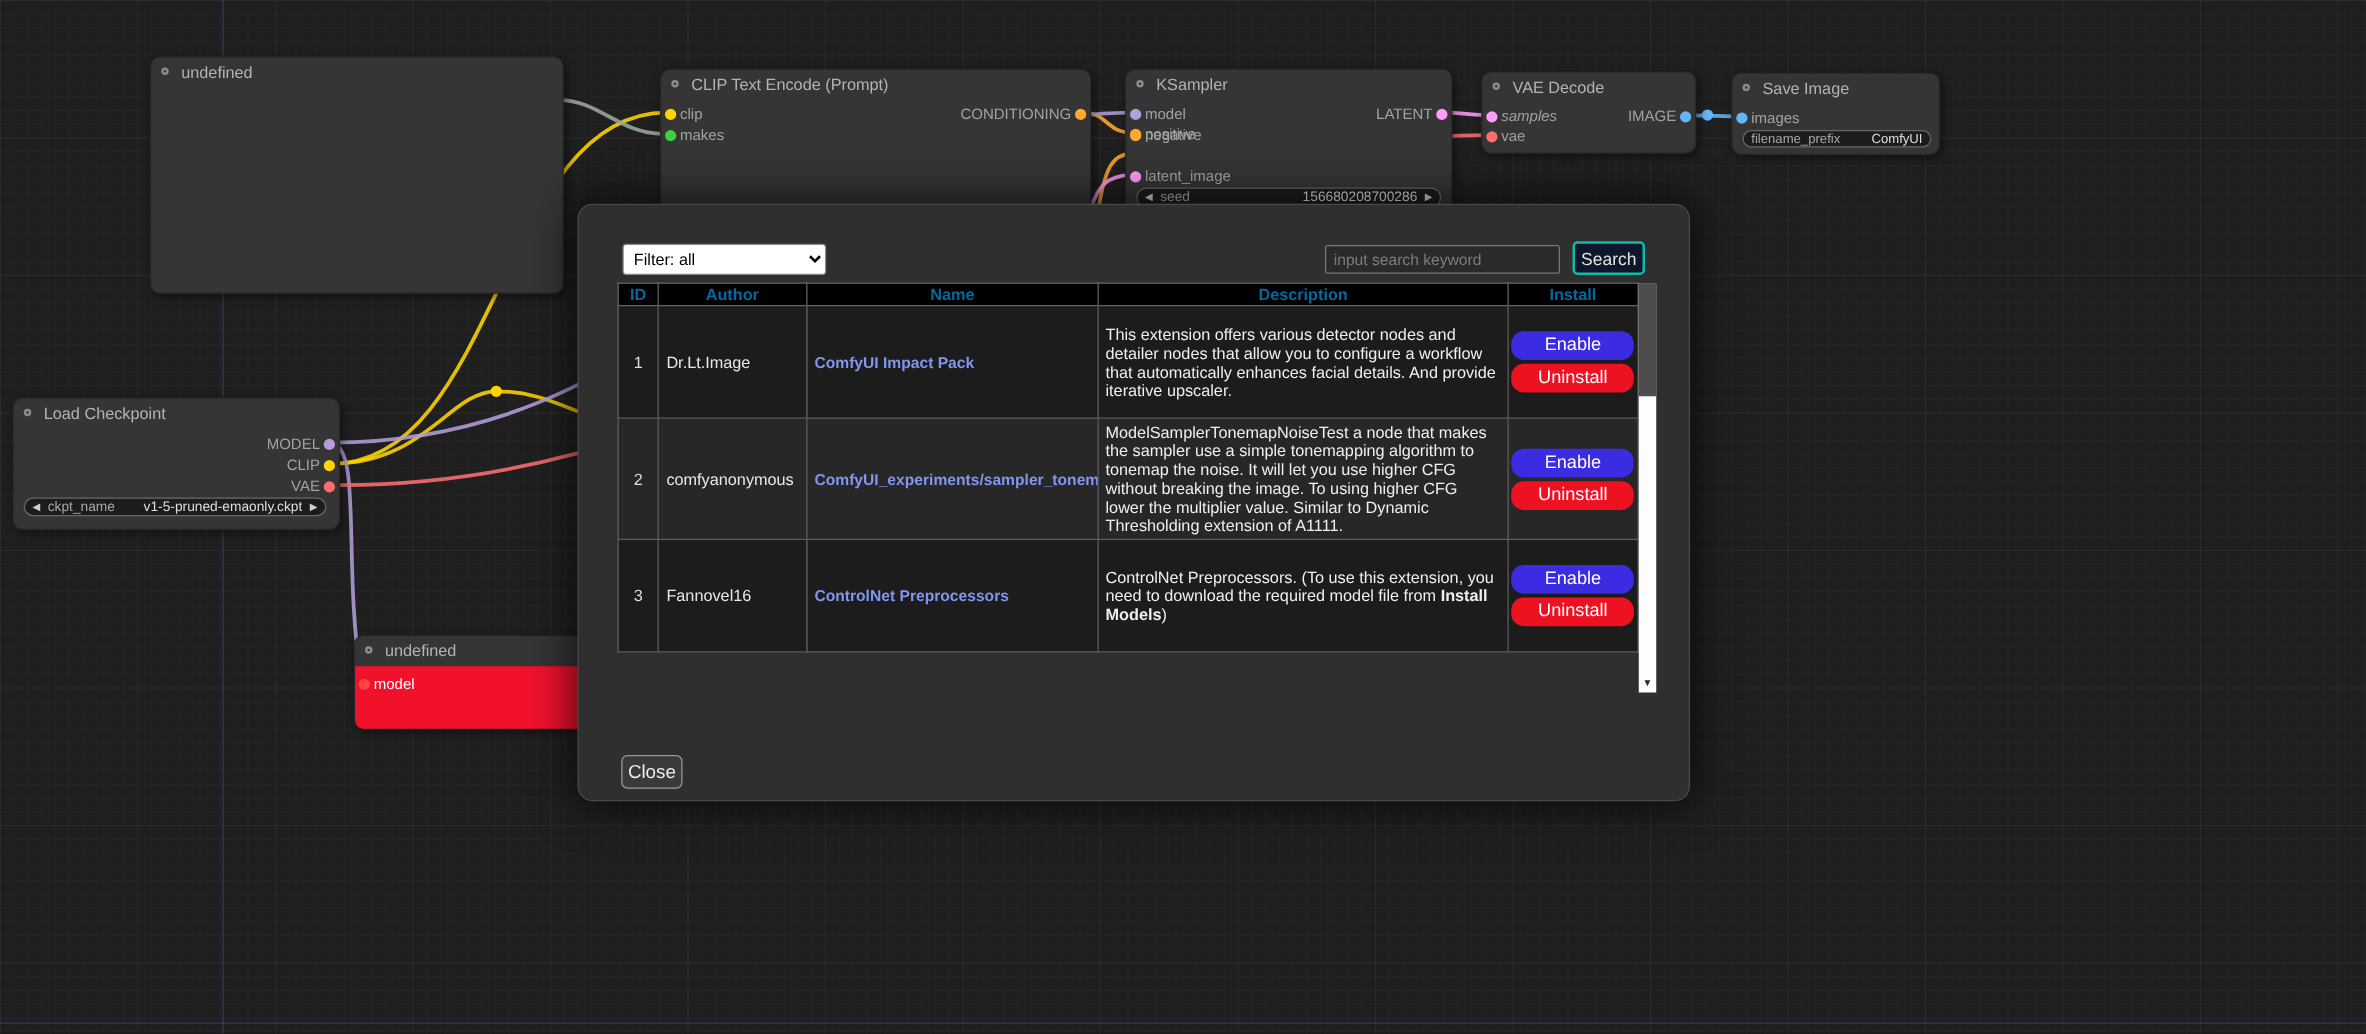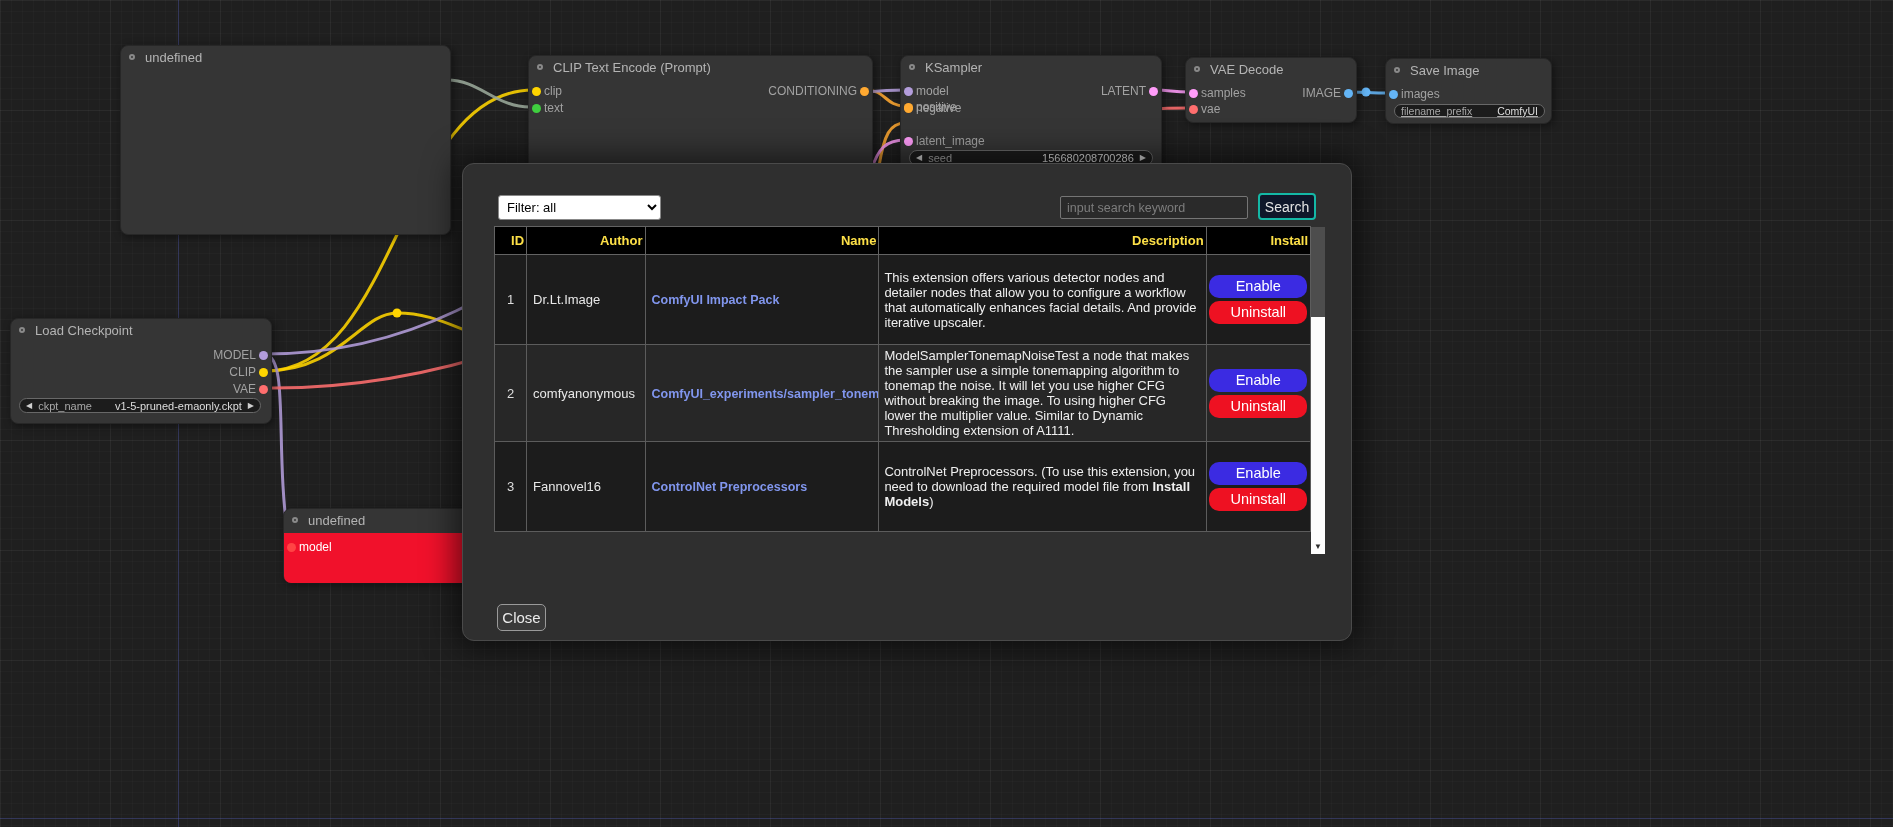--- a/index.html
+++ b/index.html
@@ -78,22 +78,22 @@
   #search-button {
     position:absolute; left:795px; top:29px; width:58px; height:27px;
     background:#0f172a; border:2px solid #14b8a6; border-radius:4px;
     color:#e3e3e3; font-size:14px; font-family:"Liberation Sans",sans-serif; cursor:pointer;
   }
   #ext-table {
     position:absolute; left:31px; top:62px; width:817px;
     border-collapse:collapse; table-layout:fixed; border:1px solid #7a7a7a;
   }
   #ext-table th {
-    background:#000; color:#fde047; font-weight:bold; font-size:13px;
-    border:1px solid #636363; height:28px; padding:0 2px; text-align:right;
+    background:#000; color:#0369a1; font-weight:bold; font-size:13px;
+    border:1px solid #636363; height:18px; padding:0 2px; text-align:center;
   }
   #ext-table td { border:1px solid #5c5c5c; font-size:13px; vertical-align:middle; }
   #ext-table tbody tr { background:#1c1c1c; }
   #ext-table tbody tr:nth-child(2) { background:#272727; }
   .c-id   { text-align:center; color:#ddd; }
   .c-author { padding:0 6px; color:#e8e8e8; }
   .c-name { padding:0 6px; overflow:hidden; }
   .c-name a { color:var(--link); font-weight:bold; font-size:12.5px; text-decoration:none; white-space:nowrap; }
   .c-desc { padding:3px 5px; font-size:12.5px; line-height:15px; color:#efefef; }
   .c-install { text-align:center; padding:17px 0; }
@@ -151,21 +151,21 @@
     <div class="node-header">
       <span class="collapse-dot"></span>
       <span>CLIP Text Encode (Prompt)</span>
     </div>
     <div class="slot in" style="position:absolute; left:0; right:0; top:27px;">
       <span class="port p-clip"></span>
       <span class="slot-label">clip</span>
     </div>
     <div class="slot in" style="position:absolute; left:0; right:0; top:44px;">
       <span class="port p-string"></span>
-      <span class="slot-label">text</span>
+      <span class="slot-label">makes</span>
     </div>
     <div class="slot out" style="position:absolute; left:0; right:0; top:27px;">
       <span class="slot-label">CONDITIONING</span>
       <span class="port p-cond"></span>
     </div>
   </div>
 
   <div class="node" style="left:900px; top:55px; width:262px; height:260px;">
     <div class="node-header">
       <span class="collapse-dot"></span>
@@ -197,21 +197,21 @@
       <span class="wval">156680208700286</span>
       <span class="warrow">▶</span>
     </div>
   </div>
 
   <div class="node" style="left:1185px; top:57px; width:172px; height:66px;">
     <div class="node-header">
       <span class="collapse-dot"></span>
       <span>VAE Decode</span>
     </div>
-    <div class="slot in" style="position:absolute; left:0; right:4px; top:27px;">
+    <div class="slot in" style="position:absolute; left:0; right:4px; top:27px;font-style:italic;">
       <span class="port p-latent"></span>
       <span class="slot-label">samples</span>
     </div>
     <div class="slot in" style="position:absolute; left:0; right:0; top:43px;">
       <span class="port p-vae"></span>
       <span class="slot-label">vae</span>
     </div>
     <div class="slot out" style="position:absolute; left:0; right:0; top:27px;">
       <span class="slot-label">IMAGE</span>
       <span class="port p-image"></span>
@@ -220,21 +220,21 @@
 
   <div class="node" style="left:1385px; top:58px; width:167px; height:66px;">
     <div class="node-header">
       <span class="collapse-dot"></span>
       <span>Save Image</span>
     </div>
     <div class="slot in" style="position:absolute; left:0; right:0; top:27px;">
       <span class="port p-image"></span>
       <span class="slot-label">images</span>
     </div>
-    <div class="widget" style="left:8px; right:6px; top:45px; height:14px; font-size:10.5px;text-decoration:underline;">
+    <div class="widget" style="left:8px; right:6px; top:45px; height:14px; font-size:10.5px;">
       <span class="wname" style="margin-left:0;">filename_prefix</span>
       <span class="wval" style="margin-right:0;">ComfyUI</span>
     </div>
   </div>
 
   <div class="node" style="left:10px; top:318px; width:262px; height:106px;">
     <div class="node-header">
       <span class="collapse-dot"></span>
       <span>Load Checkpoint</span>
     </div>

